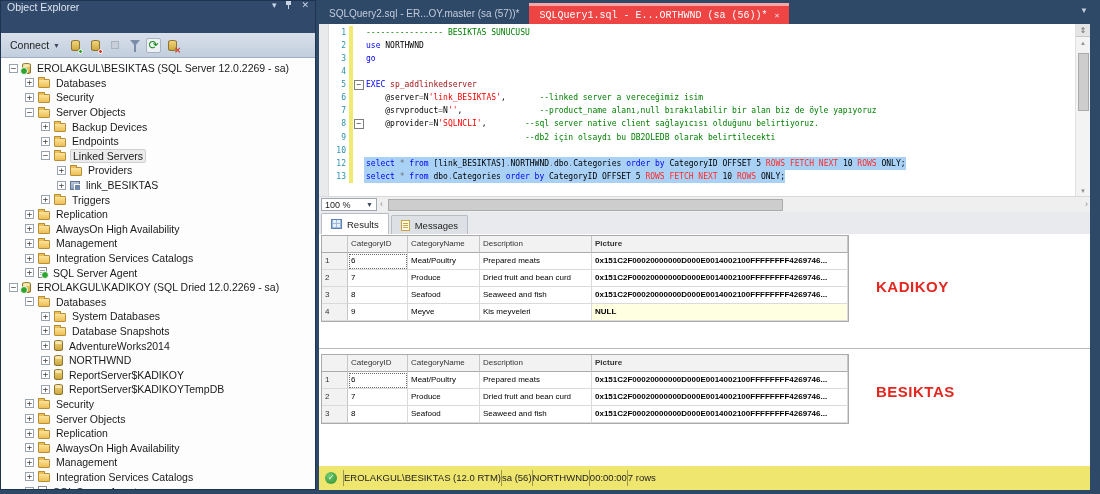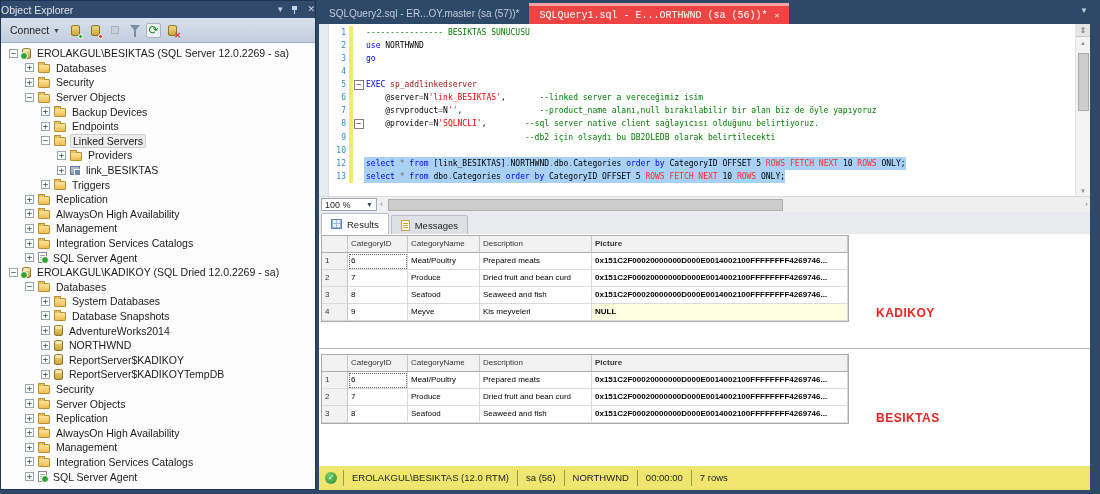--- a/index.html
+++ b/index.html
@@ -1,21 +1,21 @@
 <!DOCTYPE html>
 <html><head>
 <meta charset="utf-8">
 <style>
   * { margin:0; padding:0; box-sizing:border-box; }
   body { font-family:"Liberation Sans", sans-serif; background:#222; }
   .app { width:1100px; height:494px; background:#2E4868; display:flex; position:relative; padding:0 10px 4px 0; overflow:hidden; }
 
   
   .oe { width:316px; flex:none; display:flex; flex-direction:column; background:#fff; border:1px solid #1F3450; }
-  .oe-title { height:17px; background:#31496B; color:#DDE5F0; font-size:10.5px; display:flex; align-items:center; padding:0 0; flex:none; }
+  .oe-title { height:32px; background:#31496B; color:#DDE5F0; font-size:10.5px; display:flex; align-items:flex-start; padding:0 6px; flex:none; }
   .oe-title-label { flex:1; }
   .oet { color:#C9D4E6; font-size:9px; margin-left:9px; line-height:9px; }
   .pin { display:inline-block; width:7px; }
   .pin::before { content:""; display:block; width:5px; height:4px; background:#C9D4E6; margin:0 auto; }
   .pin::after { content:""; display:block; width:1px; height:4px; background:#C9D4E6; margin:0 auto; }
   .oe-toolbar { height:25px; flex:none; background:linear-gradient(#D8E0EB,#C2CEDE); border-bottom:1px solid #9FAEC4; display:flex; align-items:center; padding:0 5px; gap:2px; }
   .connect-btn { font-size:10.5px; color:#1E1E1E; display:flex; align-items:center; gap:4px; padding:2px 4px; }
   .caret { font-size:7px; color:#3A4A60; }
   .tbi { width:18px; height:17px; display:inline-flex; align-items:center; justify-content:center; position:relative; border-radius:2px; }
   .cyl { width:9px; height:11px; background:linear-gradient(#F0D57E,#CFA93F); border:1px solid #8E742C; border-radius:4px / 2px; position:relative; display:inline-block; }
@@ -96,29 +96,29 @@
   .gs0 { height:114px; flex:none; } .gs1 { flex:1; }
   .res-divider { height:5px; flex:none; background:#fff; border-top:1px solid #B9B9B9; }
   .grid { display:inline-block; border:1px solid #ABABAB; background:#fff; }
   .grow { display:flex; }
   .gc { flex:none; height:17px; line-height:16px; font-size:8px; color:#000; padding:0 3px; border-right:1px solid #DADADA; border-bottom:1px solid #DADADA; overflow:hidden; white-space:nowrap; background:#fff; }
   .grow.head .gc { background:#F2F2F2; border-right:1px solid #C6C6C6; border-bottom:1px solid #ABABAB; color:#333; }
   .gc.rn { background:#F2F2F2; border-right:1px solid #C6C6C6; color:#333; }
   .c0 { width:26px; } .c1 { width:60px; } .c2 { width:72px; } .c3 { width:112px; } .c4 { width:256px;font-weight:bold; }
   .gc.nullv { background:#FFFFE1; }
   .gc.focus { outline:1px dotted #6A6A6A; outline-offset:-2px; }
-  .annot { position:absolute; left:557px; color:#E52620; font-weight:bold; font-size:12px; letter-spacing:0.5px;margin-top:28px; }
+  .annot { position:absolute; left:557px; color:#E52620; font-weight:bold; font-size:15px; letter-spacing:0.5px; }
   .gs0 .annot { top:44px; } .gs1 .annot { top:30px; }
 
   
   .statusbar { height:24px; flex:none; background:#EFE66F; display:flex; align-items:center; padding:0 8px 0 6px; font-size:9.5px; color:#222; }
   .check-ic { width:12px; height:12px; border-radius:50%; background:radial-gradient(circle at 35% 30%, #6FCB6F, #2F8F2F); color:#fff; font-size:8px; line-height:12px; text-align:center; margin-right:6px; flex:none; }
   .sb-msg { flex:1; }
   .sb-right { display:flex; align-items:center; height:100%; }
-  .sbseg { padding:0 8px; border-left:1px solid rgba(0,0,0,0.35); height:16px; line-height:16px; white-space:nowrap; }
+  .sbseg { padding:0 0; border-left:1px solid rgba(0,0,0,0.35); height:16px; line-height:16px; white-space:nowrap; }
 </style>
 </head>
 <body>
 
 <div class="app">
 
   <div class="oe">
     <div class="oe-title">
       <span class="oe-title-label">Object Explorer</span>
       <span class="oet">▾</span>

